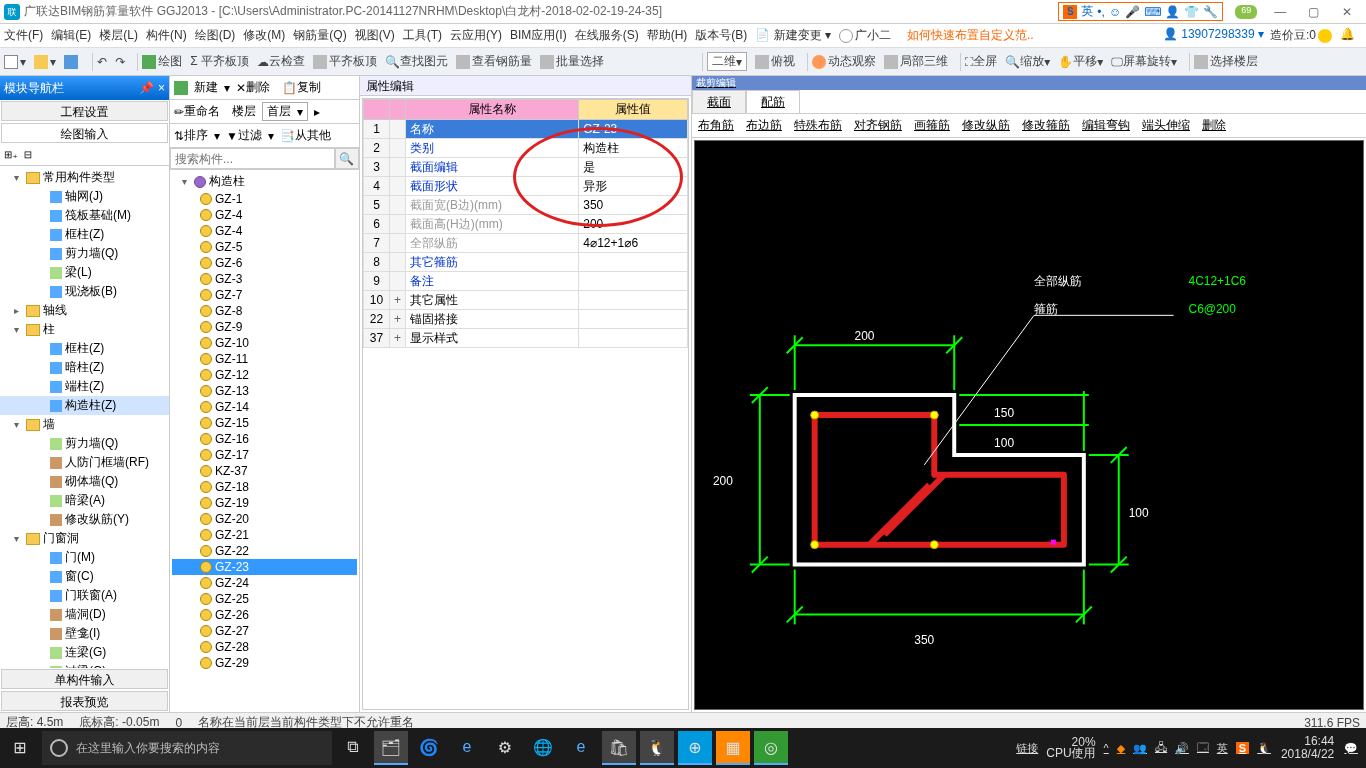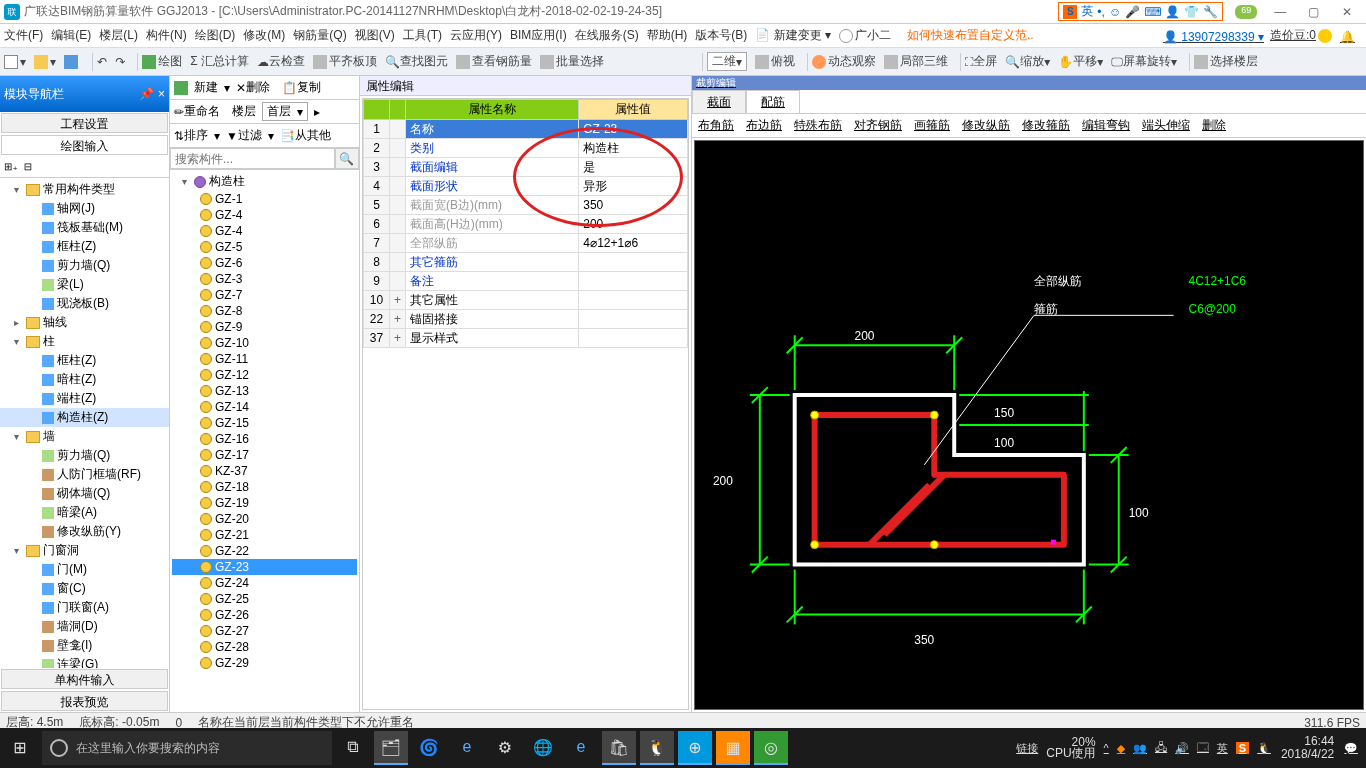--- a/index.html
+++ b/index.html
@@ -8,40 +8,40 @@
 .titlebar .app-icon { width: 16px; height: 16px; background: #0099cc; border-radius: 3px; margin-right: 4px; display: inline-block; color: #fff; font-size: 9px; text-align: center; line-height: 16px; }
 .titlebar .title { flex: 1; color: #666; }
 .titlebar .ime-box { border: 1px solid #ff6600; padding: 0 2px; margin: 0 4px; display: flex; align-items: center; }
 .titlebar .ime-box span { margin: 0 2px; color: #0066cc; }
 .titlebar .ime-s { width:14px; height:14px; background:#ff6600; color:#fff; display:inline-block; text-align:center; font-weight:bold; font-size:10px; line-height:14px;}
 .titlebar .score { width:22px; height:14px; background:#8bc34a; color:#fff; border-radius:6px; font-size:9px; text-align:center; margin:0 8px;}
 .titlebar .win-btns span { display: inline-block; width: 30px; text-align: center; color: #666; cursor: pointer; }
 .menubar { height: 24px; background: #fff; display: flex; align-items: center; padding: 0 4px; border-bottom: 1px solid #ddd; }
 .menubar > span { margin-right: 8px; color: #333; cursor: pointer; }
 .menubar .link-orange { color: #ff6600; margin-left: 8px; }
-.menubar .right { margin-left: auto; display:flex; align-items:flex-end;text-decoration:underline;}
+.menubar .right { margin-left: auto; display:flex; align-items:flex-start;}
 .menubar .right > span { margin-left: 6px; }
 .menubar .pill-user { color:#0066cc; }
 .menubar .dou-icon { width:14px; height:14px; border-radius:50%; background:#ffcc00; display:inline-block; vertical-align:middle; margin:0 2px;}
 .menubar .bell { display:inline-block; width:14px; height:14px; margin-left:4px;}
 .toolbar1 { height: 28px; background: #eef2f7; display: flex; align-items: center; padding: 0 4px; border-bottom: 1px solid #ccc; }
 .toolbar1 > span { margin-right: 8px; color: #444; cursor: pointer; display:flex; align-items:center; }
 .toolbar1 .sep { width:1px; height:18px; background:#ccc; margin:0 4px; }
 .toolbar1 .ico { width:14px; height:14px; display:inline-block; margin-right:2px; }
 .main { display: flex; height: 636px; }
 .left-panel { width: 170px; background: #fff; border-right: 1px solid #ccc; display:flex; flex-direction:column;}
-.left-panel .nav-head { height: 36px; background: linear-gradient(#3399ff,#0066cc); color: #fff; padding: 0 4px; display:flex; align-items:center; }
+.left-panel .nav-head { height: 24px; background: linear-gradient(#3399ff,#0066cc); color: #fff; padding: 0 4px; display:flex; align-items:center; }
 .left-panel .nav-head .pin { margin-left:auto; }
 .left-panel .tab-btn { height: 20px; background: #f0f0f0; border: 1px solid #ccc; margin:1px; text-align:center; line-height:20px; cursor:pointer;}
 .left-panel .mini-tool { height: 22px; border-bottom:1px solid #ccc; display:flex; align-items:center; padding:0 4px;}
 .left-panel .mini-tool span { margin-right:6px; font-size:10px; }
 .tree { flex:1; overflow:auto; padding: 2px 0;}
 .tree-item { display:flex; align-items:center; padding:1px 0 1px 4px; cursor:pointer; }
 .tree-item.lvl1 { padding-left: 14px; }
-.tree-item.lvl2 { padding-left: 30px; }
+.tree-item.lvl2 { padding-left: 38px; }
 .tree-item .exp { width:12px; display:inline-block; color:#666; font-size:10px;}
 .tree-item .ico-folder { width:14px; height:12px; background:#f7c955; border:1px solid #c9a020; display:inline-block; margin-right:3px;}
 .tree-item .ico-blue { width:12px; height:12px; background:#55aaff; display:inline-block; margin-right:3px;}
 .tree-item .ico-green { width:12px; height:12px; background:#aadd88; display:inline-block; margin-right:3px;}
 .tree-item .ico-brown { width:12px; height:12px; background:#cc9966; display:inline-block; margin-right:3px;}
 .tree-item.sel { background:#d0e4ff; }
 .mid-panel { width: 190px; background:#fff; border-right:1px solid #ccc; display:flex; flex-direction:column;}
 .mid-tool { height:24px; border-bottom:1px solid #ccc; display:flex; align-items:center; padding:0 4px;}
 .mid-tool span { margin-right:6px; cursor:pointer; display:flex; align-items:center;}
 .mid-tool .ico { width:14px; height:14px; display:inline-block;}
@@ -53,21 +53,21 @@
 .mid-tree-item.lvl1 { padding-left: 10px; }
 .mid-tree-item.lvl2 { padding-left: 28px; }
 .mid-tree-item .exp { width:12px; font-size:10px; color:#666;}
 .mid-tree-item .ico-purple { width:12px; height:12px; border-radius:50%; background:#9966cc; border:1px solid #774499; display:inline-block; margin-right:3px;}
 .mid-tree-item .ico-gear { width:12px; height:12px; border-radius:50%; background:#f7cc44; border:1px solid #aa8800; display:inline-block; margin-right:3px;}
 .mid-tree-item.sel { background:#3399ff; color:#fff;}
 .prop-panel { width: 332px; background:#fff; border-right:1px solid #ccc; display:flex; flex-direction:column;}
 .prop-head { height:20px; background:#eef; border-bottom:1px solid #ccc; padding:0 6px; line-height:20px; cursor:pointer;}
 .prop-grid { flex:1; border:1px solid #ccc; margin:2px; position:relative;}
 .prop-grid table { width:100%; border-collapse:collapse; }
-.prop-grid th { background:#84cc16; border:1px solid #ccc; height:20px; font-weight:normal;}
+.prop-grid th { background:#f9a8d4; border:1px solid #ccc; height:20px; font-weight:normal;}
 .prop-grid th.val-head { background:#ffe599; }
 .prop-grid td { border:1px solid #ddd; height:19px; padding:0 4px; }
 .prop-grid td.rownum { width:26px; text-align:center; background:#f5f5f5;}
 .prop-grid td.exp-col { width:16px; text-align:center; background:#f5f5f5; color:#666;}
 .prop-grid td.sel-row { background:#3a7dd8; color:#fff;}
 .prop-grid td.blue-txt { color:#0033cc;}
 .prop-grid td.gray-txt { color:#999;}
 .red-ellipse { position:absolute; border:3px solid #e02020; border-radius:50%; pointer-events:none;}
 .right-panel { flex:1; background:#fff; display:flex; flex-direction:column;text-decoration:underline;}
 .right-thin { height:14px; background:#6688cc; color:#fff; font-size:10px; padding:0 4px;}
@@ -155,21 +155,21 @@
       <span class="ico" style="background:#5599dd;"></span>
     </span>
   <span class="sep"></span>
   <span>↶</span>
   <span>↷</span>
   <span class="sep"></span>
   <span>
       <span class="ico" style="background:#55aa55;"></span>
       <span>绘图</span>
     </span>
-  <span>Σ 汇总计算</span>
+  <span>Σ 平齐板顶</span>
   <span>☁ <span>云检查</span></span>
   <span>
       <span class="ico" style="background:#bbb;"></span>
       <span>平齐板顶</span>
     </span>
   <span>🔍 <span>查找图元</span></span>
   <span>
       <span class="ico" style="background:#bbb;"></span>
       <span>查看钢筋量</span>
     </span>

